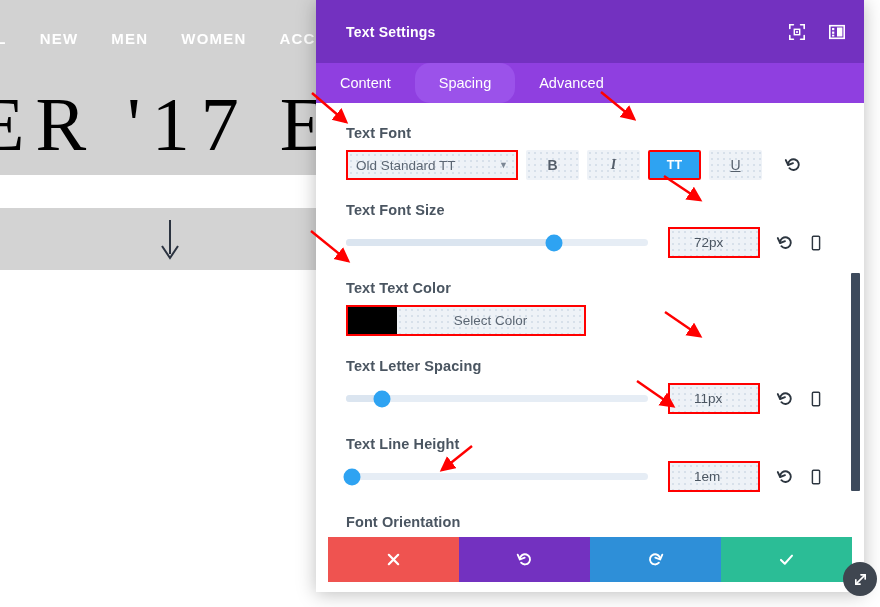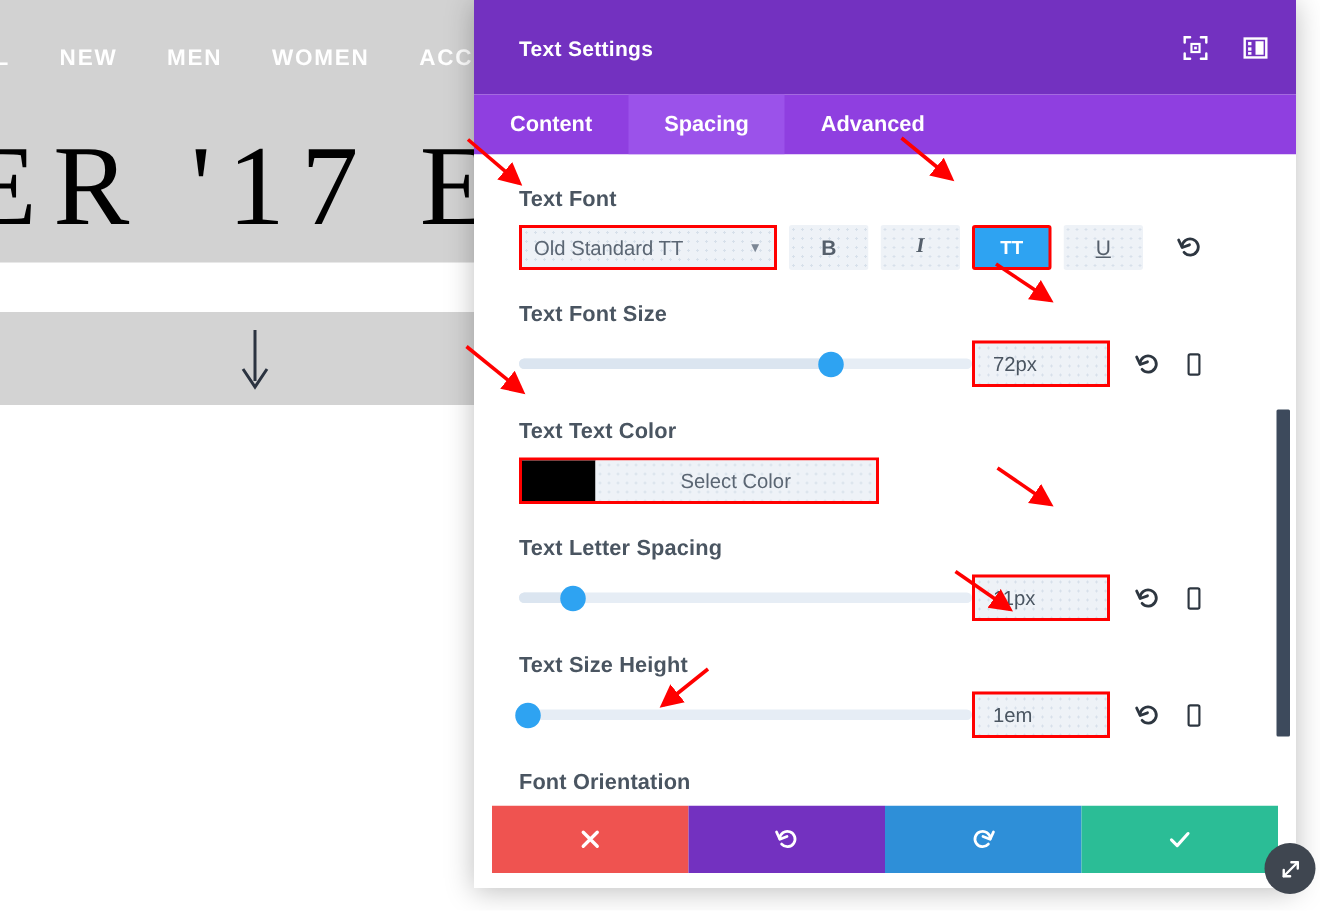--- a/index.html
+++ b/index.html
@@ -63,22 +63,22 @@
   }
   .title-icons { display: flex; align-items: center; gap: 22px; }
   .title-icon { width: 18px; height: 18px; display: block; cursor: pointer; }
 
   .modal-tabs {
     height: 40px; background: #8f3fe0; display: flex; flex: 0 0 auto;
   }
   .modal-tab {
     padding: 0 24px; height: 100%;
     display: flex; align-items: center; justify-content: center;
-    color: #ffffff; font-size: 14.5px; font-weight: bold;
-    cursor: pointer; white-space: nowrap;
+    color: #ffffff; font-size: 14.5px; font-weight: normal;
+    cursor: pointer; white-space: nowrap; border-radius: 15px;
   }
   .modal-tab.active { background: #9b52ea; }
 
   .modal-body {
     flex: 1 1 auto; position: relative; background: #ffffff;
     padding: 22px 30px 10px 30px; overflow: hidden;
   }
   .modal-body::-webkit-scrollbar { display: none; }
 
   .field { margin-bottom: 22px; position: relative; }
@@ -135,23 +135,23 @@
   .slider-fill {
     position: absolute; left: 0; top: 0; bottom: 0;
     background: #dbe5f0; border-radius: 4px;
   }
   .slider-knob {
     position: absolute; top: 50%; width: 17px; height: 17px;
     border-radius: 50%; background: #2ea3f2; transform: translate(-50%, -50%);
     cursor: pointer;
   }
   .num-box {
-    width: 92px; height: 31px; 
+    width: 92px; height: 31px; margin-left: 20px;
     border: 2px solid #ff0000;
-    display: flex; align-items: center; padding-left: 12px;
+    display: flex; align-items: center; padding-left: 24px;
     font-size: 13.5px; color: #4a5561; cursor: text;
   }
   .icon-slot { width: 18px; height: 18px; margin-left: 16px; cursor: pointer; color: #2d3640; }
   .icon-slot.mobile { margin-left: 13px; }
 
   
   .color-row { display: flex; border: 2px solid #ff0000; width: 240px; height: 31px; }
   .color-swatch { width: 49px; background: #000000; cursor: pointer; }
   .color-btn {
     flex: 1 1 auto; display: flex; align-items: center; justify-content: center;
@@ -301,21 +301,21 @@
             <path d="M4.5 9.5A6 6 0 1 1 6 13.6" fill="none" stroke="#2d3640" stroke-width="2.1" stroke-linecap="round"></path>
             <polyline points="2,4.5 4.6,10 10,8" fill="none" stroke="#2d3640" stroke-width="2.1" stroke-linecap="round" stroke-linejoin="round"></polyline>
           </svg>
           <svg class="icon-slot mobile" viewBox="0 0 20 20">
             <rect x="6" y="2.5" width="8" height="15" rx="1.2" fill="none" stroke="#2d3640" stroke-width="1.6"></rect>
           </svg>
         </div>
       </div>
 
       <div class="field">
-        <div class="field-label">Text Size Height</div>
+        <div class="field-label">Text Line Height</div>
         <div class="slider-row">
           <div class="slider-track">
             <div class="slider-fill" style="width:2%"></div>
             <div class="slider-knob" style="left:2%"></div>
           </div>
           <div class="num-box dotted">1em</div>
           <svg class="icon-slot" viewBox="0 0 20 20">
             <path d="M4.5 9.5A6 6 0 1 1 6 13.6" fill="none" stroke="#2d3640" stroke-width="2.1" stroke-linecap="round"></path>
             <polyline points="2,4.5 4.6,10 10,8" fill="none" stroke="#2d3640" stroke-width="2.1" stroke-linecap="round" stroke-linejoin="round"></polyline>
           </svg>

